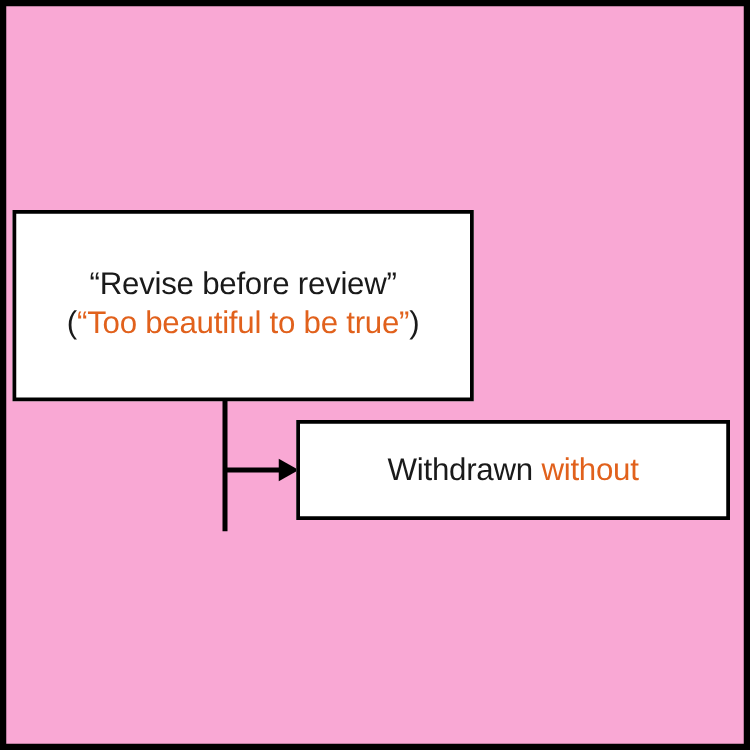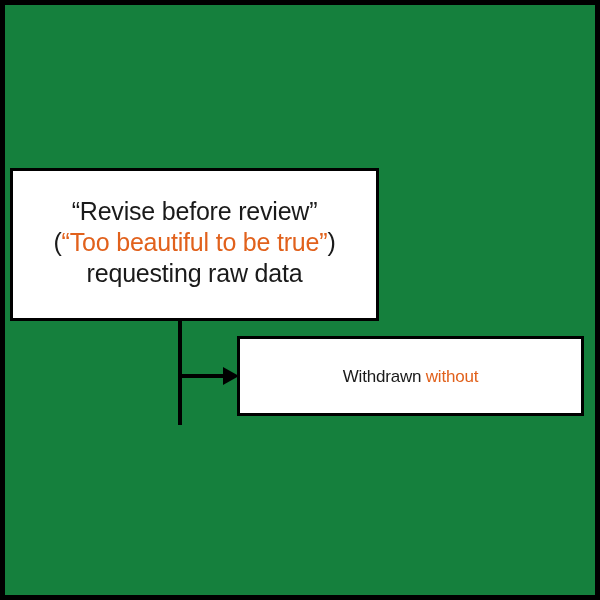--- a/index.html
+++ b/index.html
@@ -7,21 +7,21 @@
     padding: 0;
     background: #ffffff;
   }
   body {
     font-family: "Liberation Sans", sans-serif;
   }
   #canvas {
     position: relative;
     width: 600px;
     height: 600px;
-    background: #15803d;
+    background: #f9a8d4;
     box-sizing: border-box;
     overflow: hidden;
   }
   
   #frame-border {
     position: absolute;
     left: 0;
     top: 0;
     width: 600px;
     height: 600px;
@@ -57,21 +57,21 @@
   }
   
   #box-withdrawn {
     left: 237px;
     top: 336px;
     width: 347px;
     height: 80px;
     padding: 2px 6px;
   }
   #box-withdrawn .line {
-    font-size: 17px;
+    font-size: 25px;
     line-height: 33px;
     letter-spacing: -0.2px;
     color: #1a1a1a;
     white-space: nowrap;
   }
   .orange { color: #E1611C; }
   .black  { color: #1a1a1a; }
 
   
   #connector-stem {
@@ -108,23 +108,20 @@
 
 <div id="canvas">
 
   <div class="flow-box" id="box-revise">
     <div class="line">
       <span class="black">“Revise before review”</span>
     </div>
     <div class="line">
       <span class="black">(</span><span class="orange">“Too beautiful to be true”</span><span class="black">)</span>
     </div>
-    <div class="line">
-      <span class="black">requesting raw data</span>
-    </div>
   </div>
 
   <div id="connector-stem"></div>
   <div id="connector-shaft"></div>
   <div id="connector-arrowhead"></div>
 
   <div class="flow-box" id="box-withdrawn">
     <div class="line">
       <span class="black">Withdrawn </span><span class="orange">without</span>
     </div>

